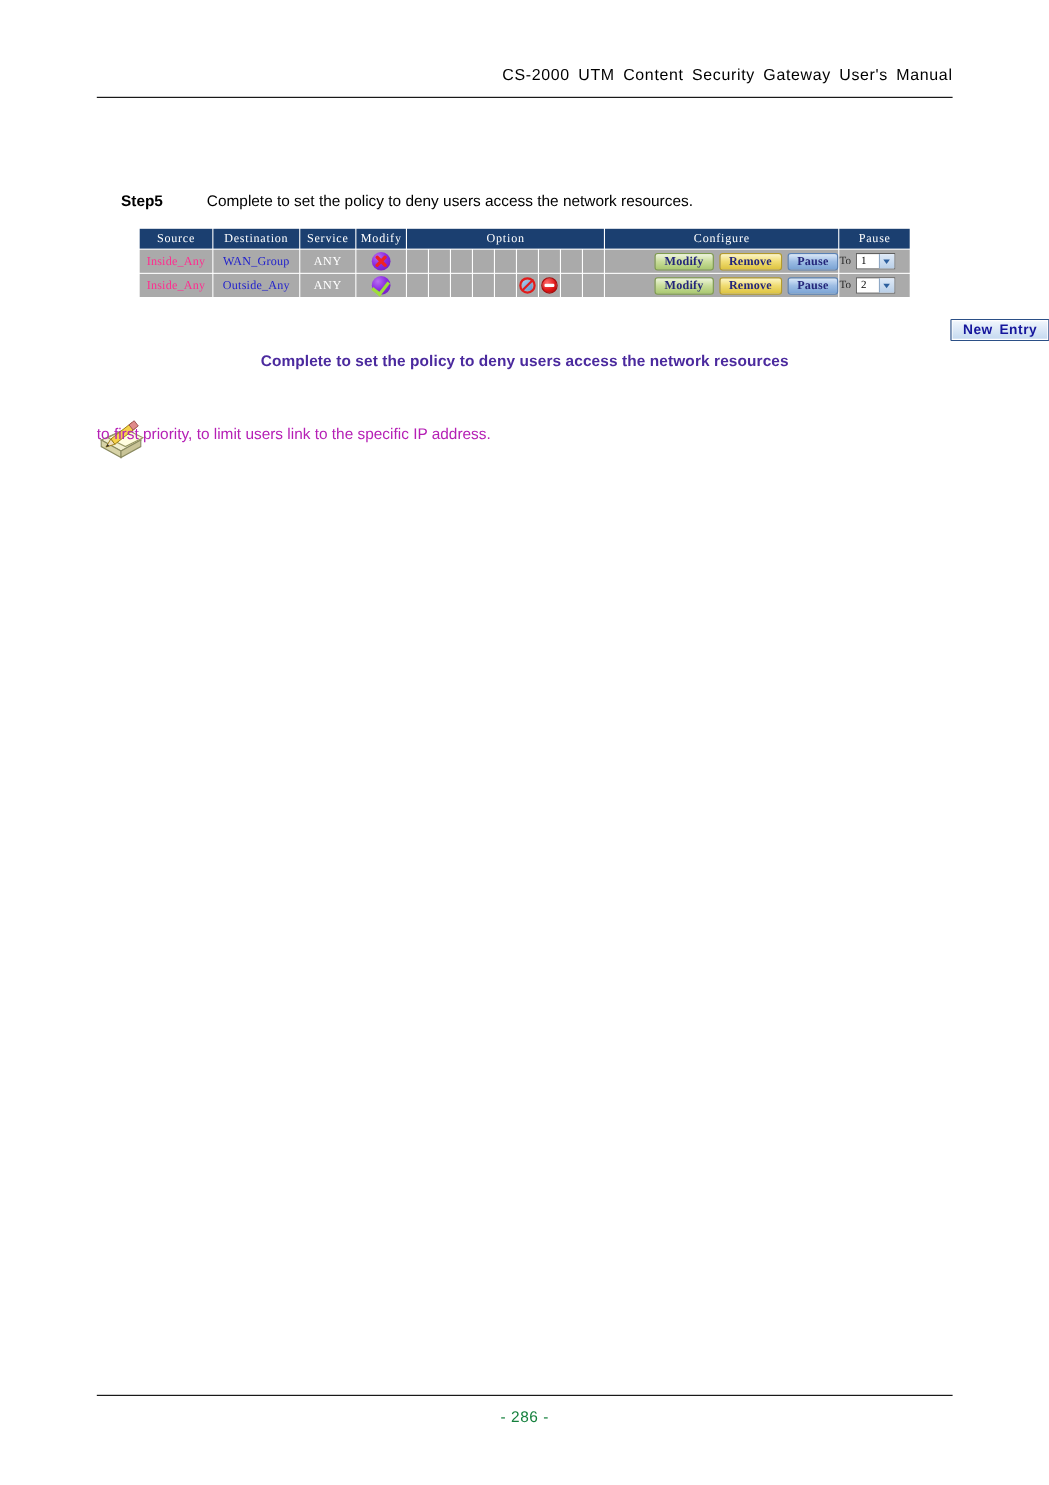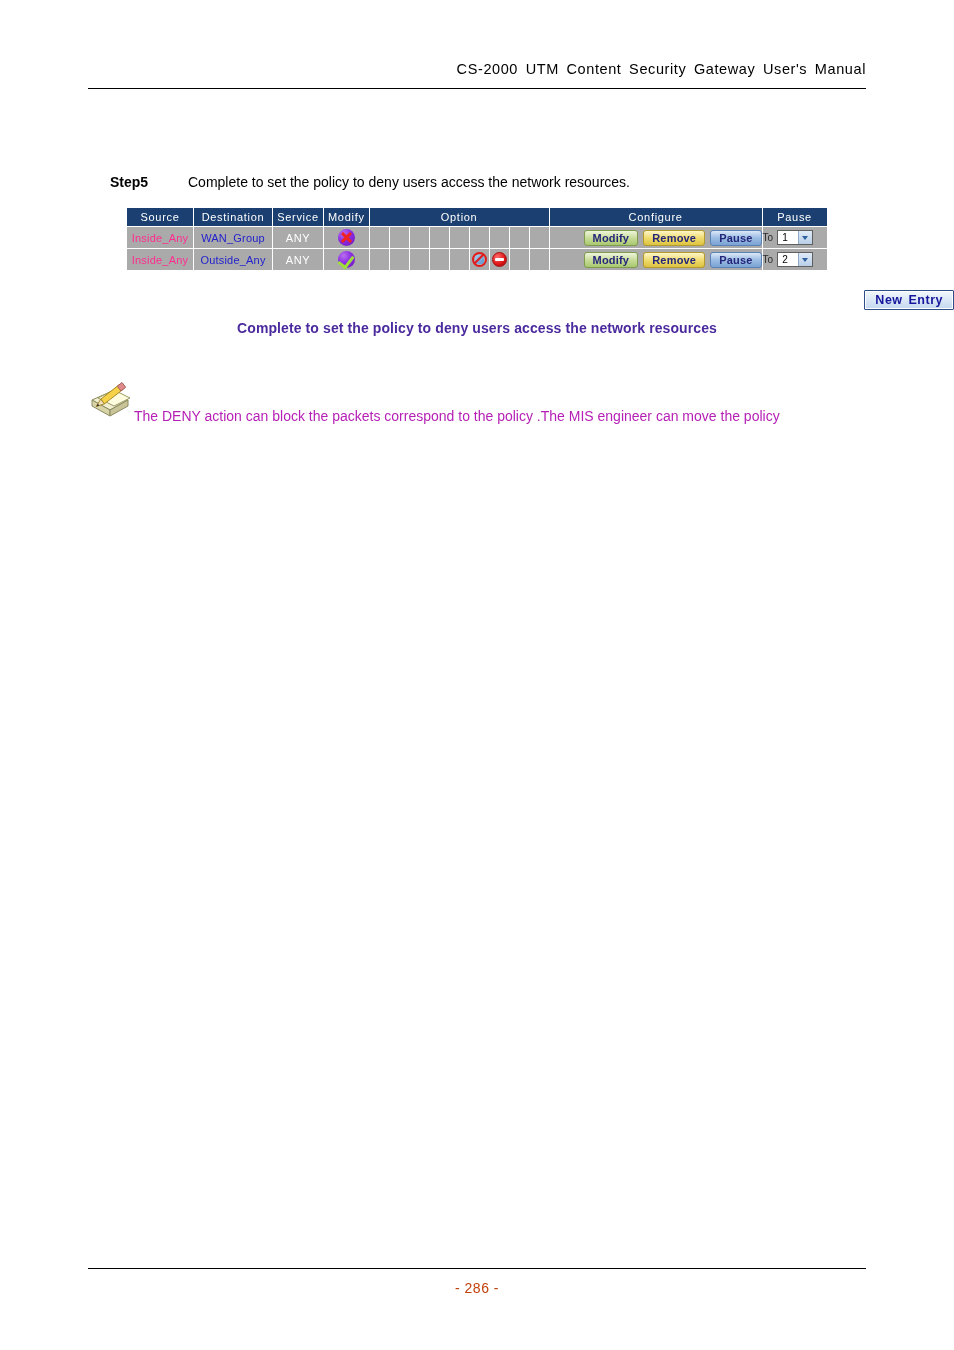--- a/index.html
+++ b/index.html
@@ -63,21 +63,21 @@
   
   .policy-table-wrap {
     position: absolute;
     left: 126px;
     top: 207px;
   }
   table.policy {
     border-collapse: separate;
     border-spacing: 1px;
     background: #ffffff;
-    font-family: Liberation Sans, sans-serif;
+    font-family: Liberation Serif, serif;
   }
   table.policy th {
     background: #1b3f70;
     color: #ffffff;
     font-size: 11px;
     font-weight: normal;
     letter-spacing: 0.7px;
     height: 18px;
     padding: 0 4px;
     text-align: center;
@@ -365,21 +365,21 @@
     height: 0;
     border-top: 1.4px solid #000;
   }
   .footer-num {
     position: absolute;
     left: 0;
     top: 1280px;
     width: 954px;
     text-align: center;
     font-size: 14px;
-    color: #c2410c;
+    color: #15803d;
     letter-spacing: 0.5px;
   }
 </style>
 </head>
 <body>
 
 <div class="page-header">
   <span class="hdr-text">CS-2000 UTM Content Security Gateway User's Manual</span>
 </div>
 <div class="header-rule"></div>
@@ -503,18 +503,18 @@
       <polygon points="10,20 26,12 42,20 26,28" fill="#fffde0" stroke="#9a9a66" stroke-width="1"></polygon>
       <g transform="rotate(-38 30 14)">
         <rect x="12" y="9" width="24" height="6" fill="#f6d24a" stroke="#9c7c10" stroke-width="0.8"></rect>
         <rect x="33" y="9" width="6" height="6" fill="#e08b8b" stroke="#9c5050" stroke-width="0.8"></rect>
         <polygon points="12,9 4,12 12,15" fill="#f0dfc0" stroke="#9c7c10" stroke-width="0.8"></polygon>
         <polygon points="7,10.8 4,12 7,13.2" fill="#2b2b2b"></polygon>
       </g>
     </svg>
   </span>
   <div class="note-body">
-    <div class="note-line-1">The DENY action can block the packets correspond to the policy .The MIS engineer can move the policy</div>
+    <div class="note-line-2">to first priority, to limit users link to the specific IP address.</div>
   </div>
 </div>
 
 <div class="footer-rule"></div>
 <div class="footer-num">- 286 -</div>
 
 </body></html>

